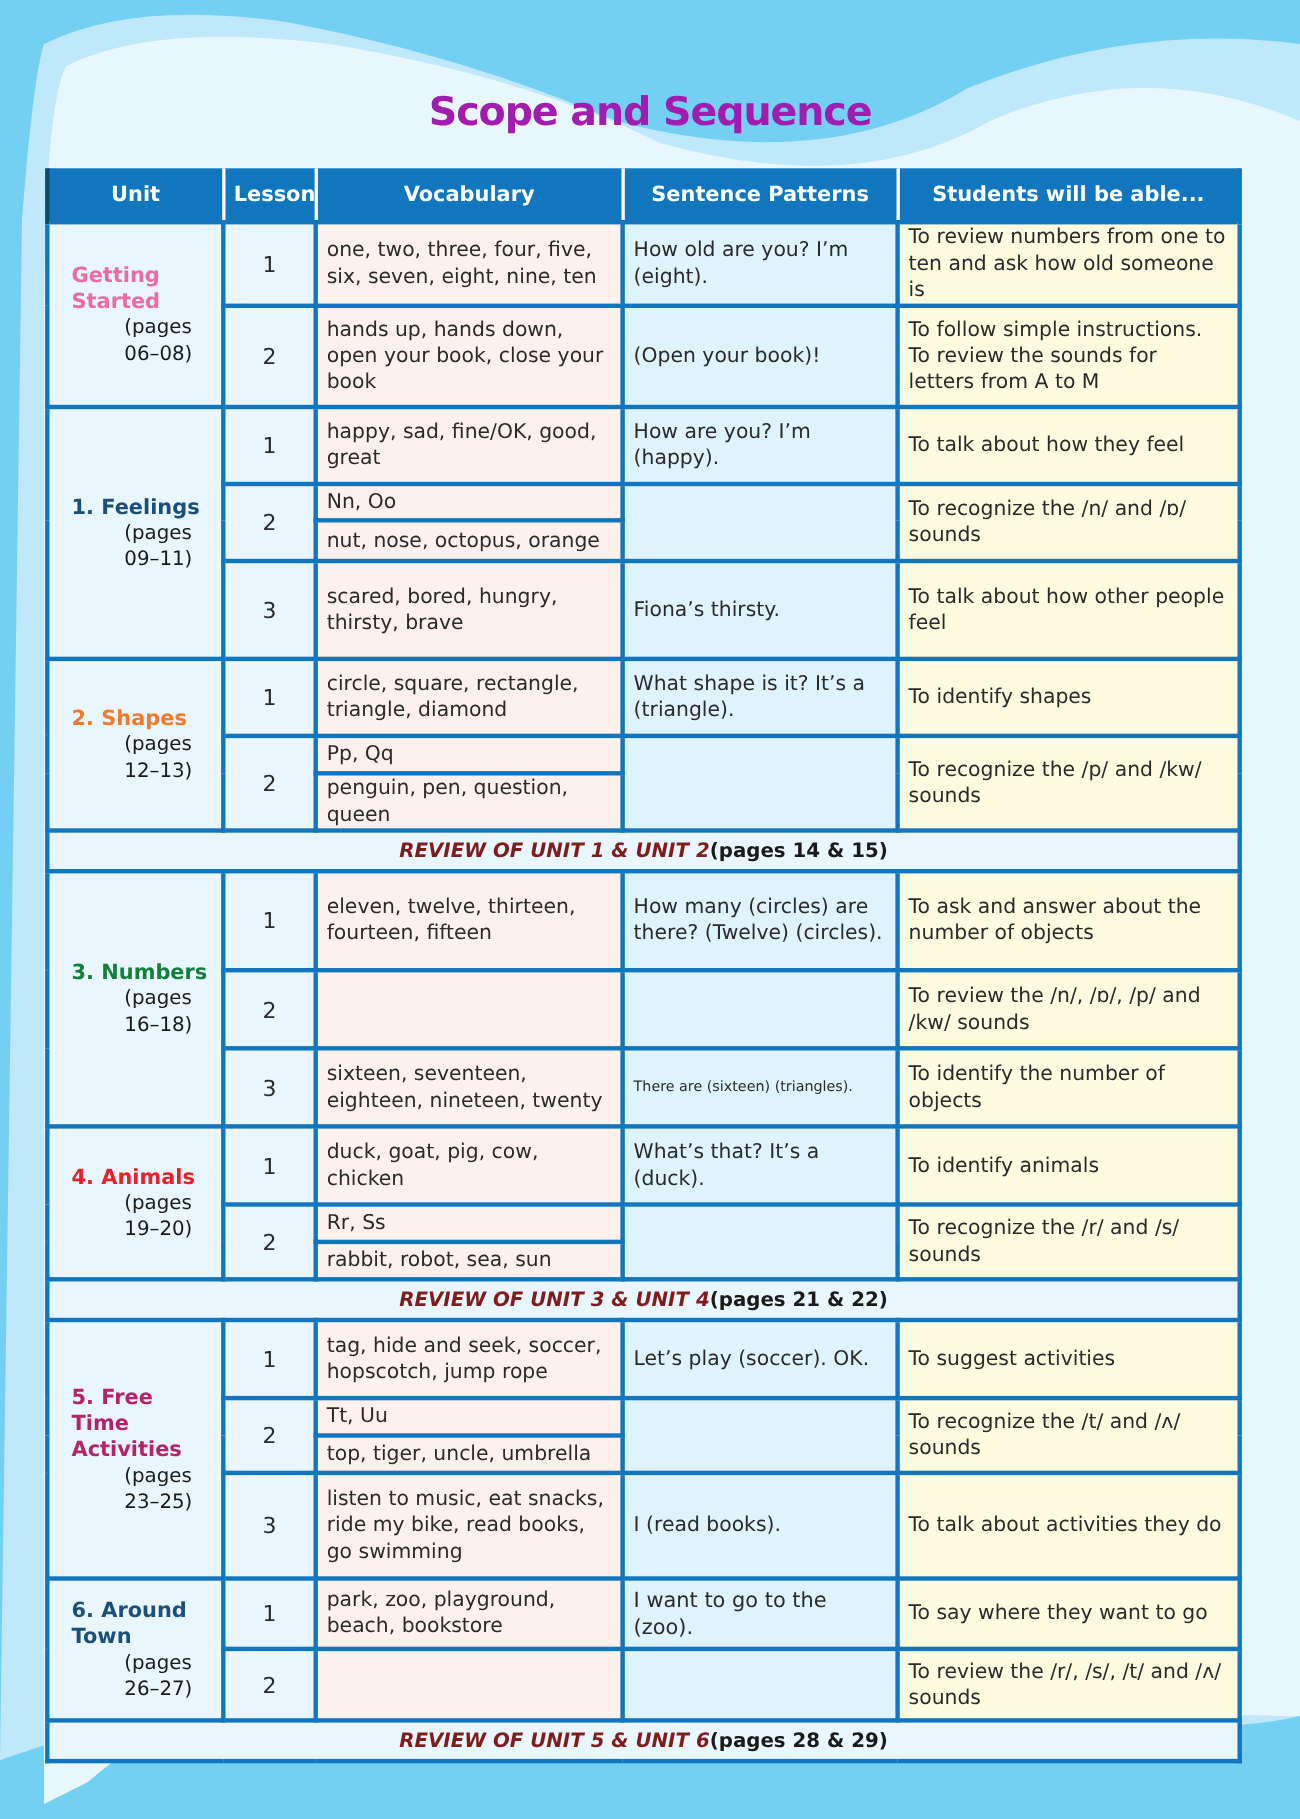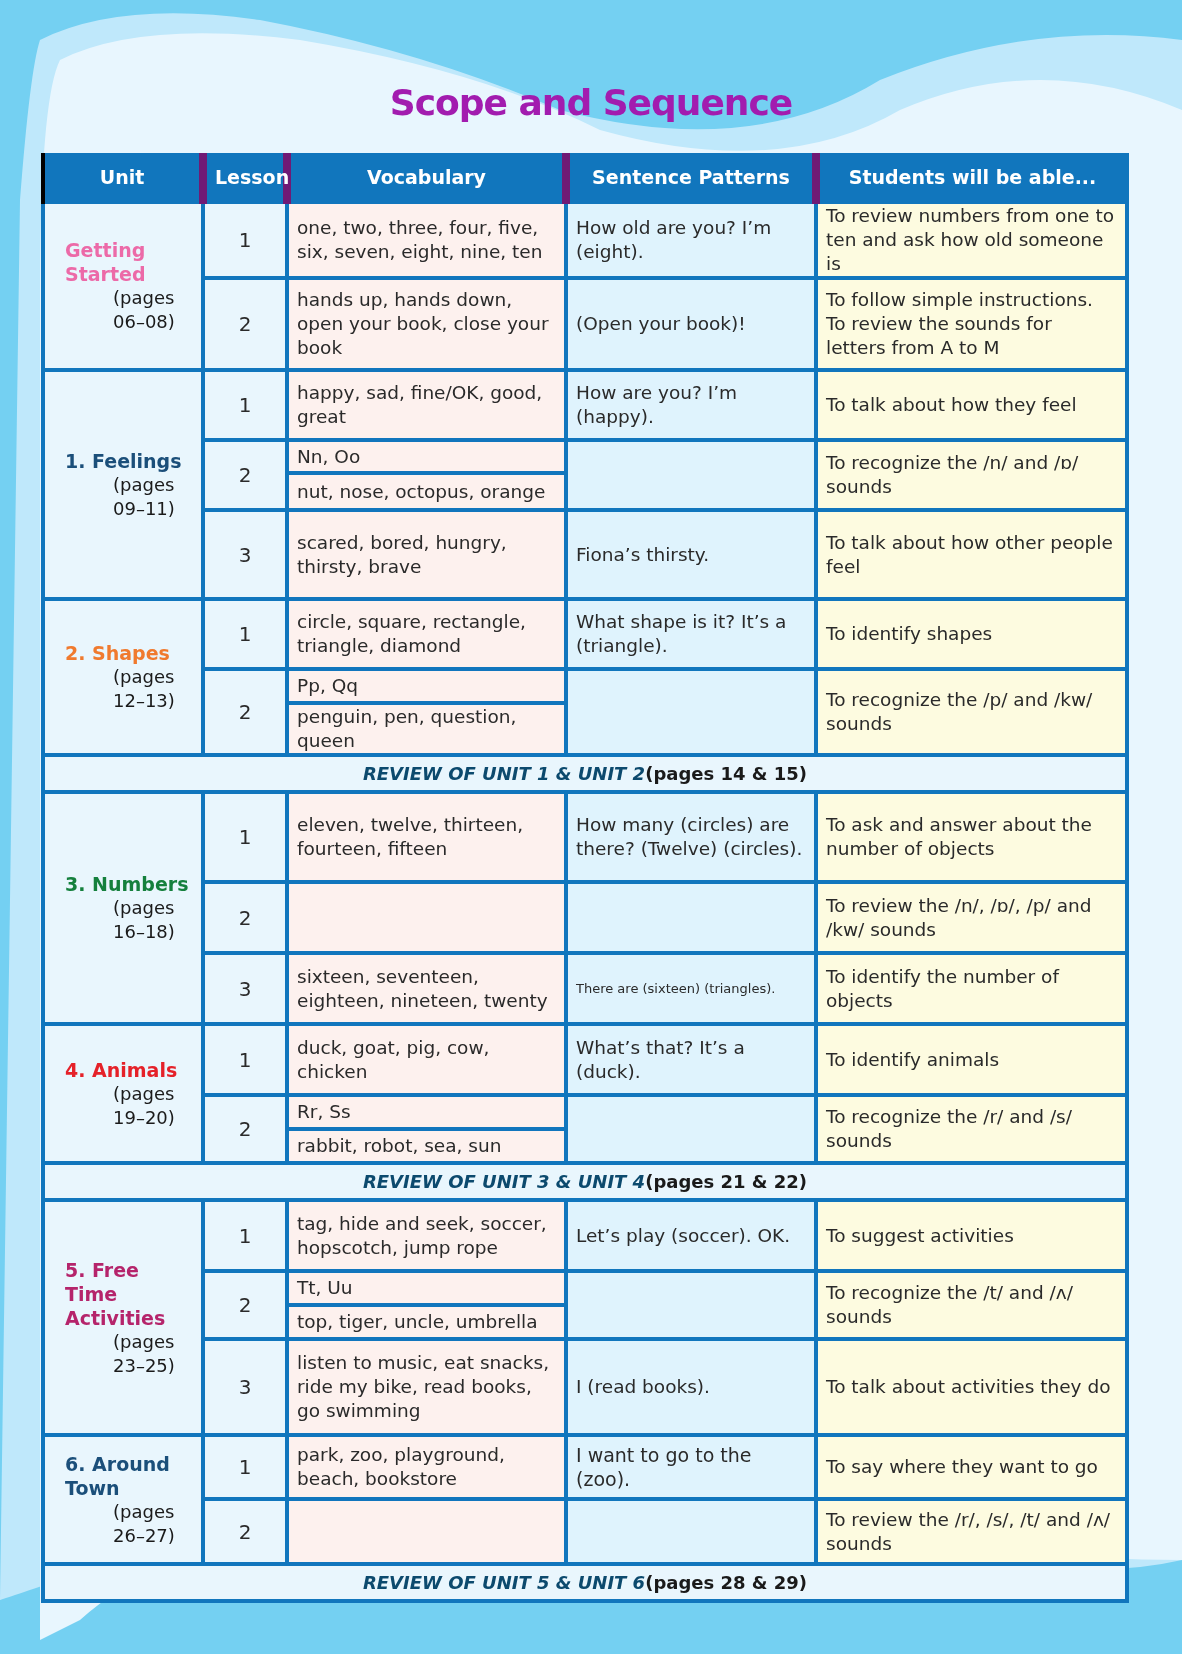--- a/index.html
+++ b/index.html
@@ -1,32 +1,32 @@
 <!DOCTYPE html>
 <html><head>
 <meta charset="utf-8">
 <style>
   html,body{margin:0;padding:0;}
   body{width:1182px;height:1654px;position:relative;overflow:hidden;background:#74d0f2;font-family:"DejaVu Sans","Liberation Sans",sans-serif;}
   .bg{position:absolute;left:0;top:0;width:1182px;height:1654px;}
   .title{position:absolute;left:0;top:82px;width:1182px;text-align:center;font-family:"DejaVu Sans",sans-serif;font-weight:bold;font-size:36px;color:#a21caf;letter-spacing:-1px;}
   table{position:absolute;left:41px;top:153px;width:1084px;border-collapse:collapse;table-layout:fixed;}
   td,th{border:4px solid #1176bd;padding:0 8px;font-size:18.5px;color:#2a2a2a;line-height:24px;vertical-align:middle;font-family:"DejaVu Sans",sans-serif;}
-  th{background:#1176bd;color:#fff;font-weight:bold;font-size:19px;height:47px;border-left:8px solid #701a75;border-right:3px solid #fff;border-top:none;border-bottom:none;}
-  th:first-child{border-left:4px solid #000000;}
+  th{background:#1176bd;color:#fff;font-weight:bold;font-size:19px;height:47px;border-left:3px solid #701a75;border-right:3px solid #fff;border-top:none;border-bottom:none;}
+  th:first-child{border-left:4px solid #0c4a6e;}
   th:last-child{border-right:4px solid #1176bd;}
   .unit{background:#e9f6fd;font-weight:bold;font-size:18px;padding-left:20px;color:#1a1a1a;}
   .unit .name{display:block;font-size:19px;}
   .unit .pages{display:block;font-weight:normal;font-size:18px;margin-left:48px;}
   .lesson{background:#e9f6fd;text-align:center;font-size:20px;}
   .vocab{background:#fdf1ee;}
   .sp{background:#dff3fd;}
   .stu{background:#fdfbe0;}
   .review{background:#e9f6fd;text-align:center;font-weight:bold;height:33px;font-size:18px;}
-  .review .rv{color:#0c4a6e;font-style:italic;margin-right:0;}
+  .review .rv{color:#7f1d1d;font-style:italic;margin-right:0;}
   .review .rp{color:#1a1a1a;font-weight:bold;}
 </style>
 </head>
 <body>
 
 <svg class="bg" viewBox="0 0 1182 1654" preserveAspectRatio="none">
   <rect x="0" y="0" width="1182" height="1654" fill="#74d0f2"></rect>
   <path d="M40 40 Q120 0 260 20 Q420 50 560 110 Q750 160 880 80 Q1030 20 1182 40 L1182 1560 Q1050 1590 900 1520 Q760 1480 600 1530 Q480 1570 300 1520 Q150 1490 60 1580 Q0 1600 0 1600 L20 200 Q30 70 40 40 Z" fill="#bfe8fb"></path>
   <path d="M60 60 Q140 20 300 40 Q480 70 600 130 Q780 180 900 110 Q1040 50 1182 110 L1182 1560 Q1060 1560 920 1540 Q800 1510 680 1540 Q520 1600 330 1560 Q180 1530 80 1620 L40 1640 L40 300 Q40 100 60 60 Z" fill="#e8f6fe"></path>
 </svg>

